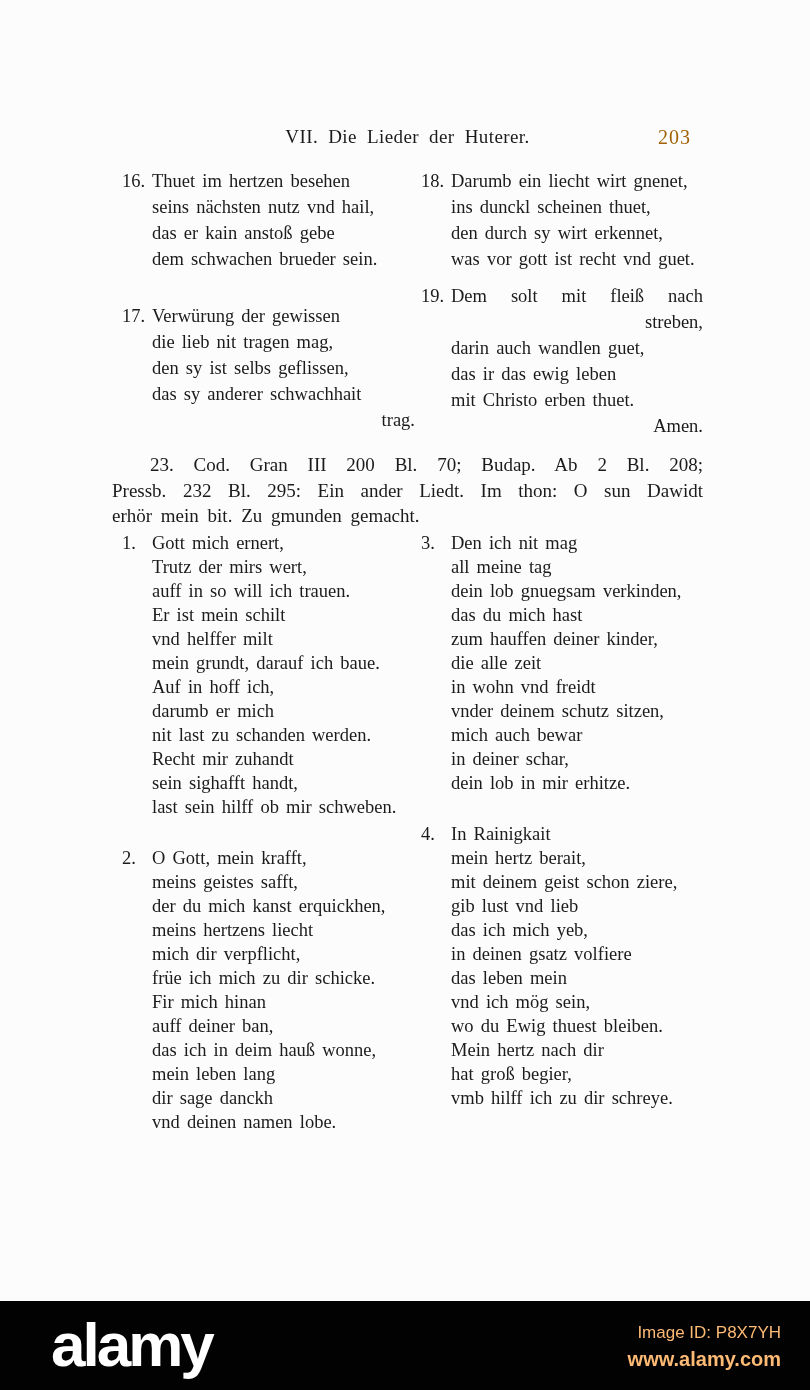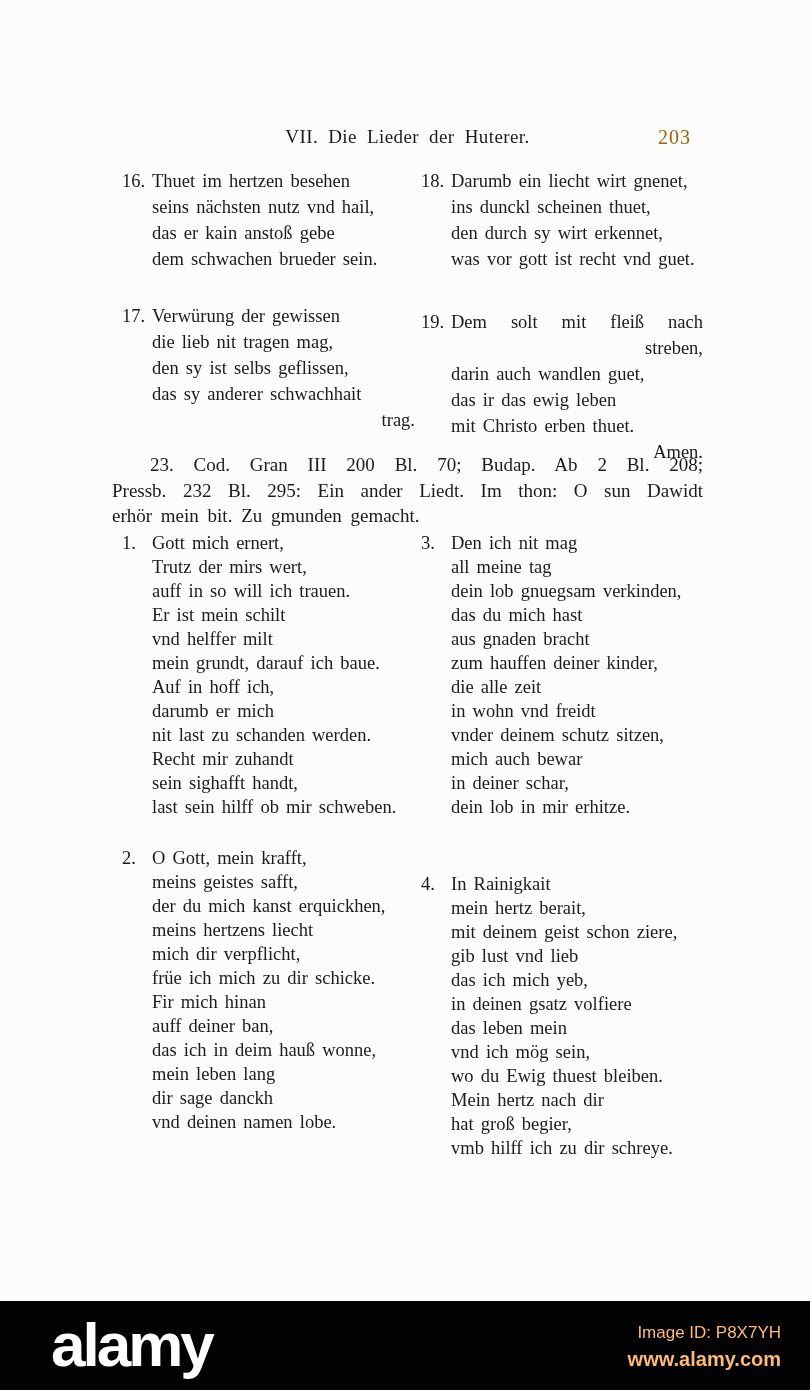--- a/index.html
+++ b/index.html
@@ -18,21 +18,21 @@
   .header .pagenum {
     position:absolute; right:12px; top:0; font-size:20px; color:#a16207; letter-spacing:1px;
   }
 
   
   .cols { position:absolute; left:112px; width:591px; display:flex;font-family:Liberation Serif, serif; }
   .verses-top  { top:168px; }
   .verses-main { top:531px; }
   .col { display:flex; flex-direction:column; }
   .col-l { width:293px; margin-left:10px; }
-  .col-r { flex:1; margin-left:6px;gap:26px; }
+  .col-r { flex:1; margin-left:6px; }
 
   .verse { position:relative; padding-left:30px; font-size:18.5px; }
   .verses-top  .verse { line-height:26px; }
   .verses-main .verse { line-height:24px; }
   .vnum { position:absolute; left:0; top:0; }
 
   .verses-top  .col-l .verse + .verse { margin-top:31px; }
   .verses-top  .col-r .verse + .verse { margin-top:11px; }
   .verses-main .col-l .verse + .verse,
   .verses-main .col-r .verse + .verse { margin-top:27px; }
@@ -165,21 +165,20 @@
       </div>
     </div>
     <div class="col col-r">
       <div class="verse">
         <span class="vnum">3.</span>
         <div class="vlines">
             <div class="vline">Den ich nit mag</div>
             <div class="vline">all meine tag</div>
             <div class="vline">dein lob gnuegsam verkinden,</div>
             <div class="vline">das du mich hast</div>
-            <div class="vline">aus gnaden bracht</div>
             <div class="vline">zum hauffen deiner kinder,</div>
             <div class="vline">die alle zeit</div>
             <div class="vline">in wohn vnd freidt</div>
             <div class="vline">vnder deinem schutz sitzen,</div>
             <div class="vline">mich auch bewar</div>
             <div class="vline">in deiner schar,</div>
             <div class="vline">dein lob in mir erhitze.</div>
           </div>
       </div>
       <div class="verse">

